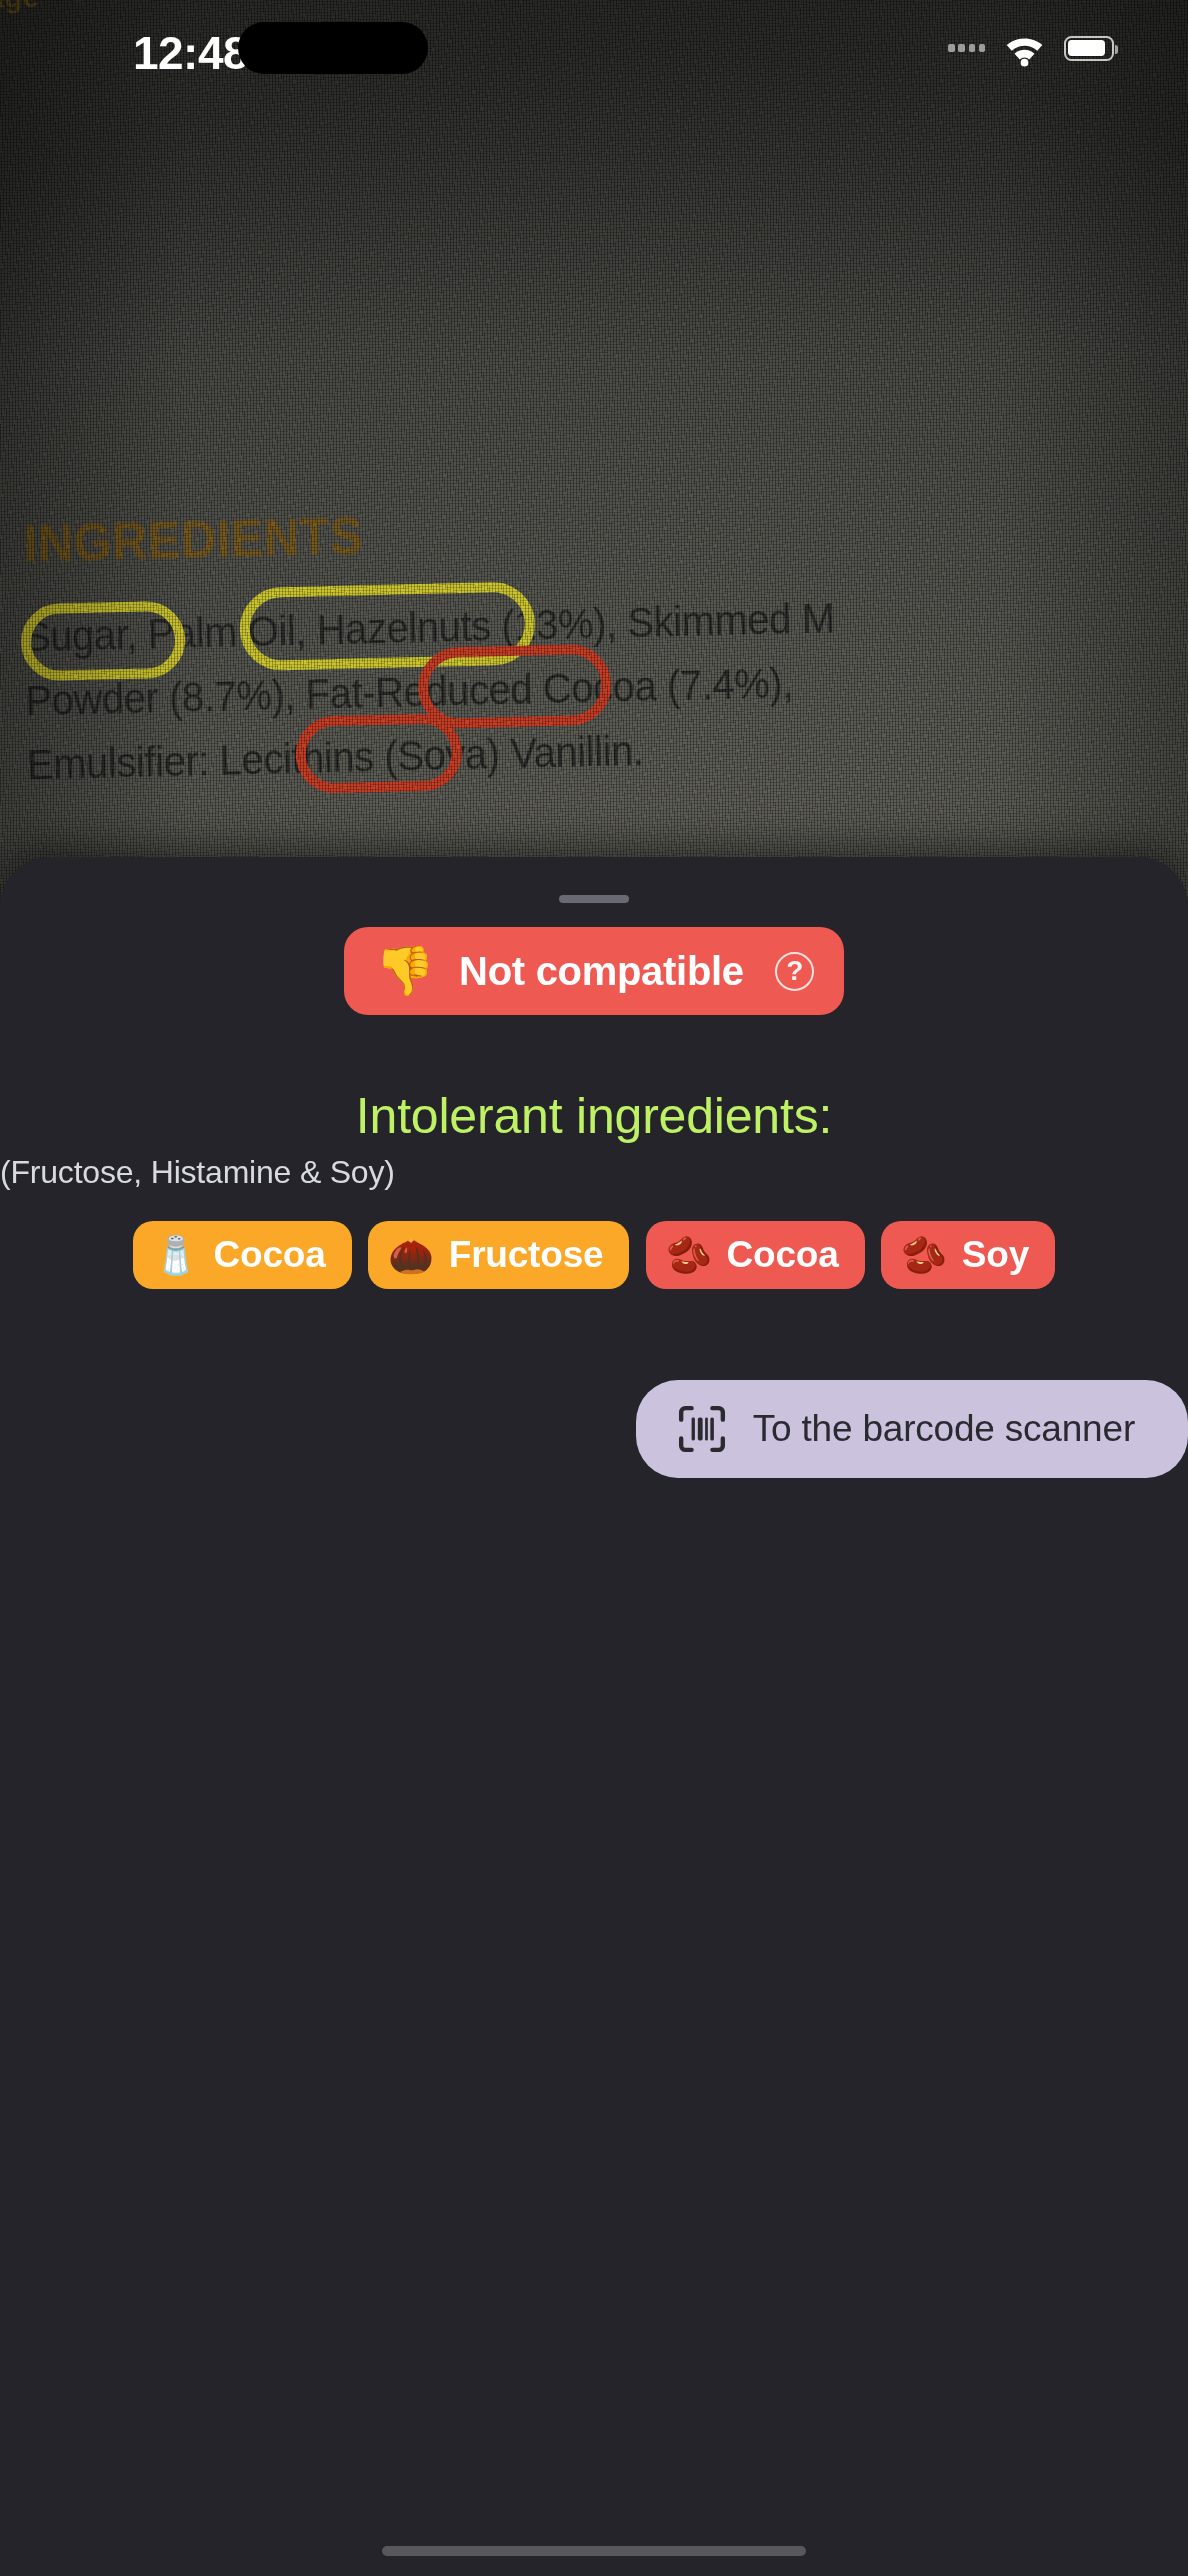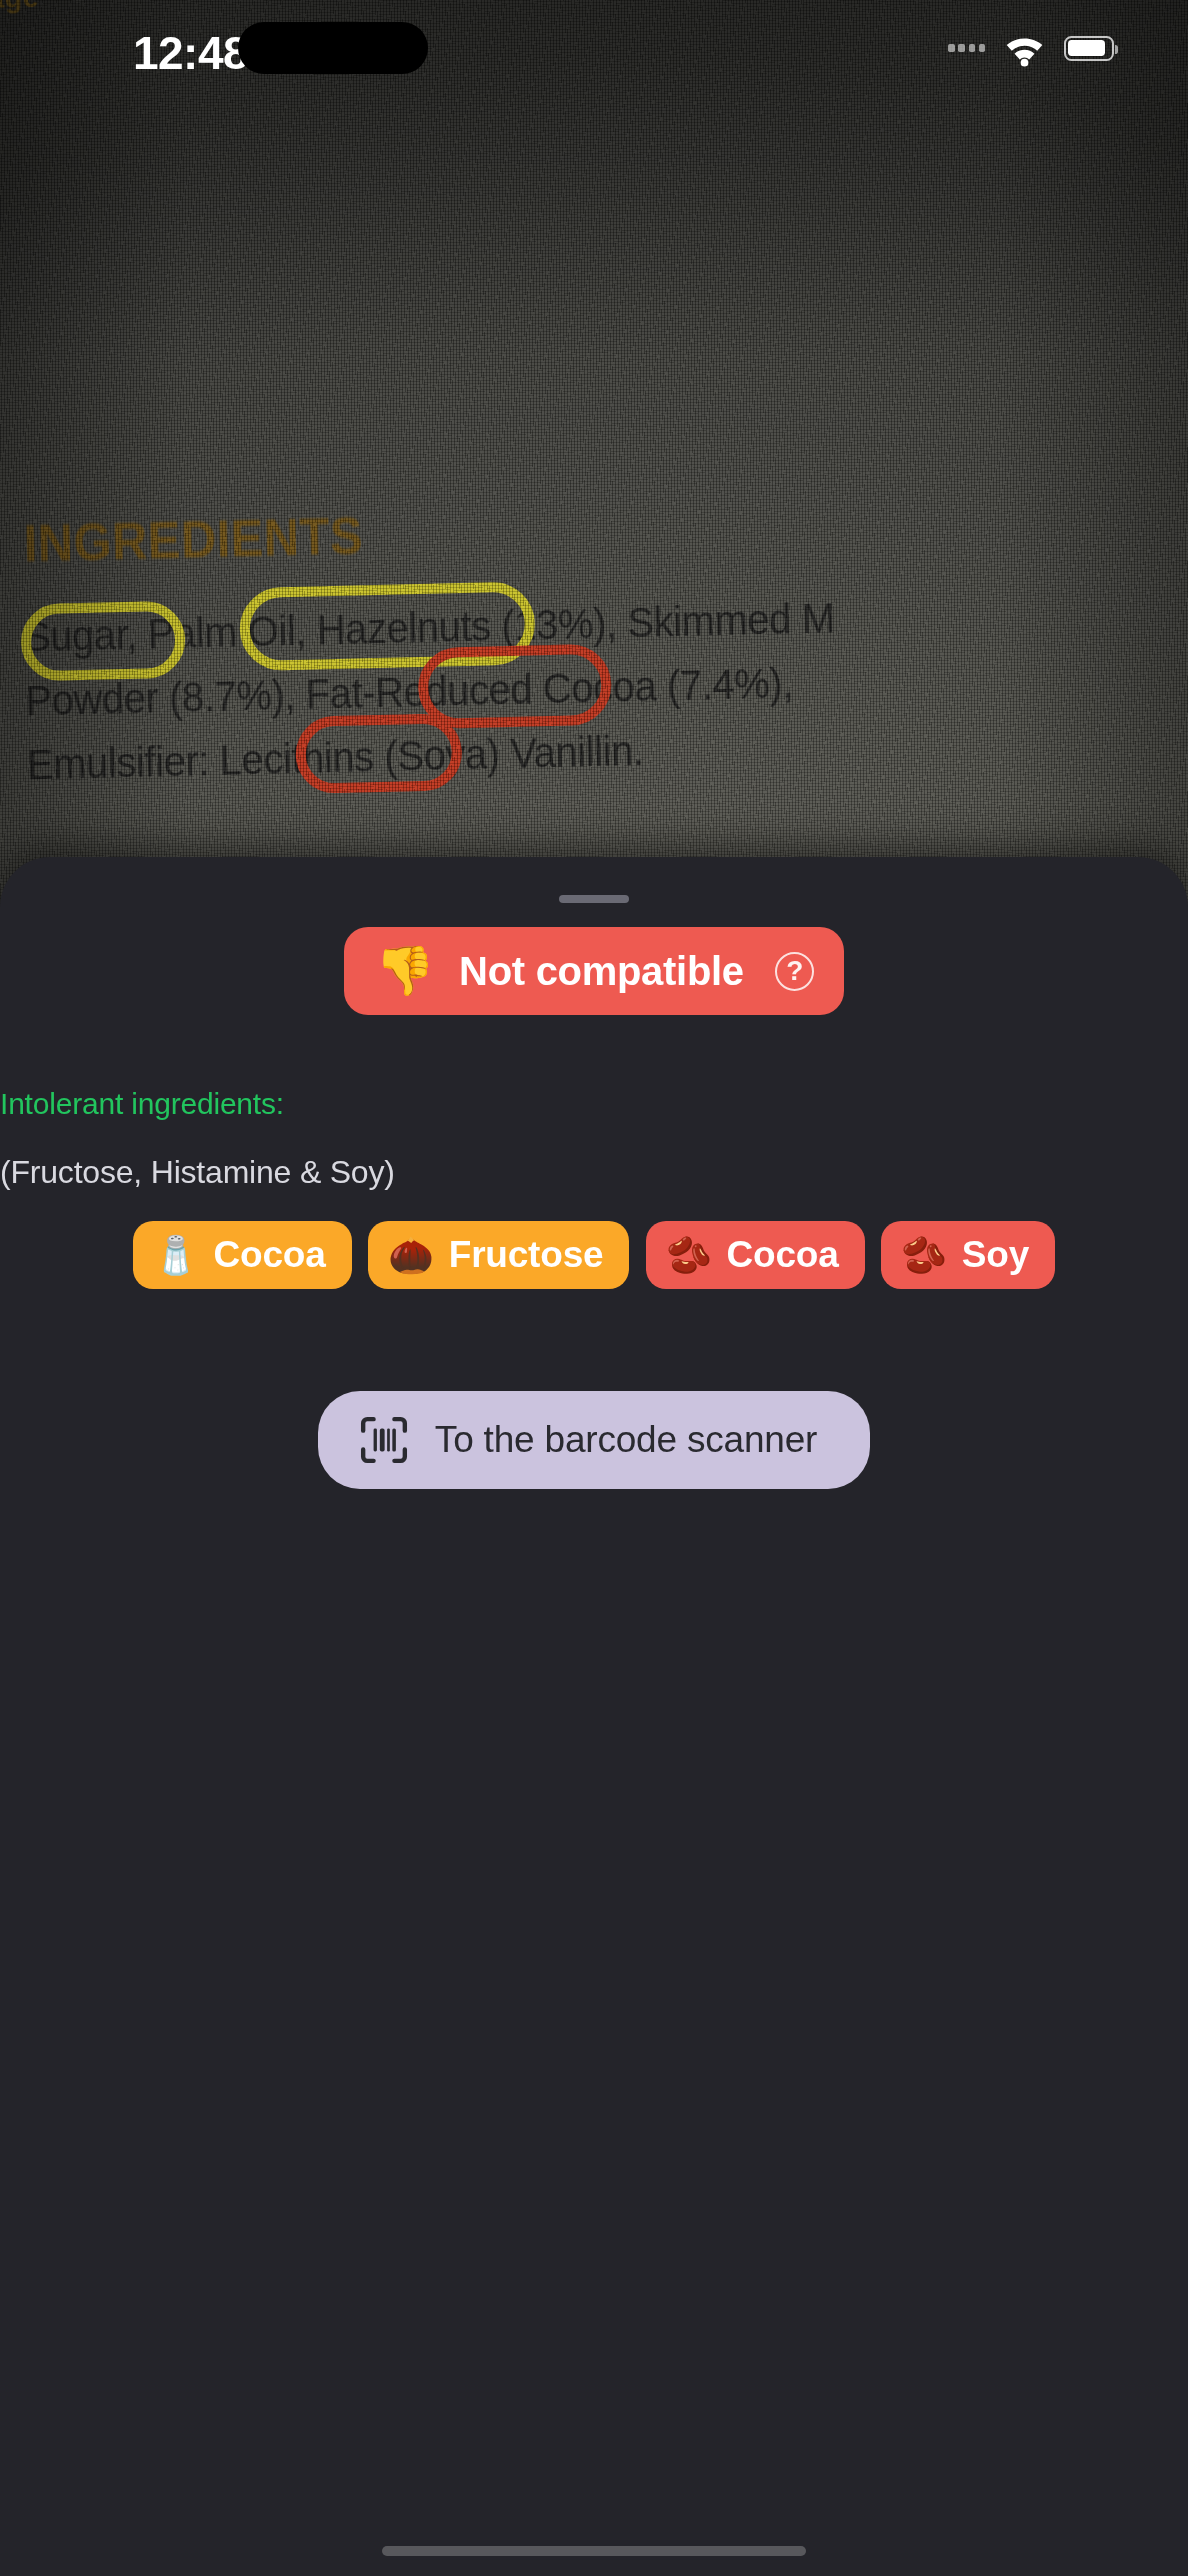--- a/index.html
+++ b/index.html
@@ -255,22 +255,23 @@
     font-weight: 600;
     display: flex; align-items: center; justify-content: center;
     flex: 0 0 auto;
     margin-left: 7.4px;
   }
 
   .intol-title {
     position: absolute;
     left: 0; top: 230px;
     width: 100%;
-    color: #22c55e;
-    font-size: 30px;
+    text-align: center;
+    color: #bef264;
+    font-size: 50px;
     letter-spacing: -0.2px;
   }
   .intol-sub {
     position: absolute;
     left: 0; top: 297px;
     width: 100%;
     text-align: left;
     color: #d9d9e0;
     font-size: 32px;
     letter-spacing: -0.2px;
@@ -296,23 +297,23 @@
     font-weight: 700;
     letter-spacing: -0.2px;
     white-space: nowrap;
   }
   .chip .chip-emoji { font-size: 37px; line-height: 1; }
   .chip.orange { background: #fba828; }
   .chip.red    { background: #ee5a51; }
 
   .scanner-wrap {
     position: absolute;
-    left: 0; top: 534px;
+    left: 0; top: 523px;
     width: 100%;
-    display: flex; justify-content: center;
+    display: flex; justify-content: flex-end;
   }
   .scanner-btn {
     display: flex;
     align-items: center;
     gap: 26px;
     background: #cbc3de;
     border-radius: 42px;
     padding: 24px 53px 24px 41px;
     color: #2a2a30;
     font-size: 37px;

